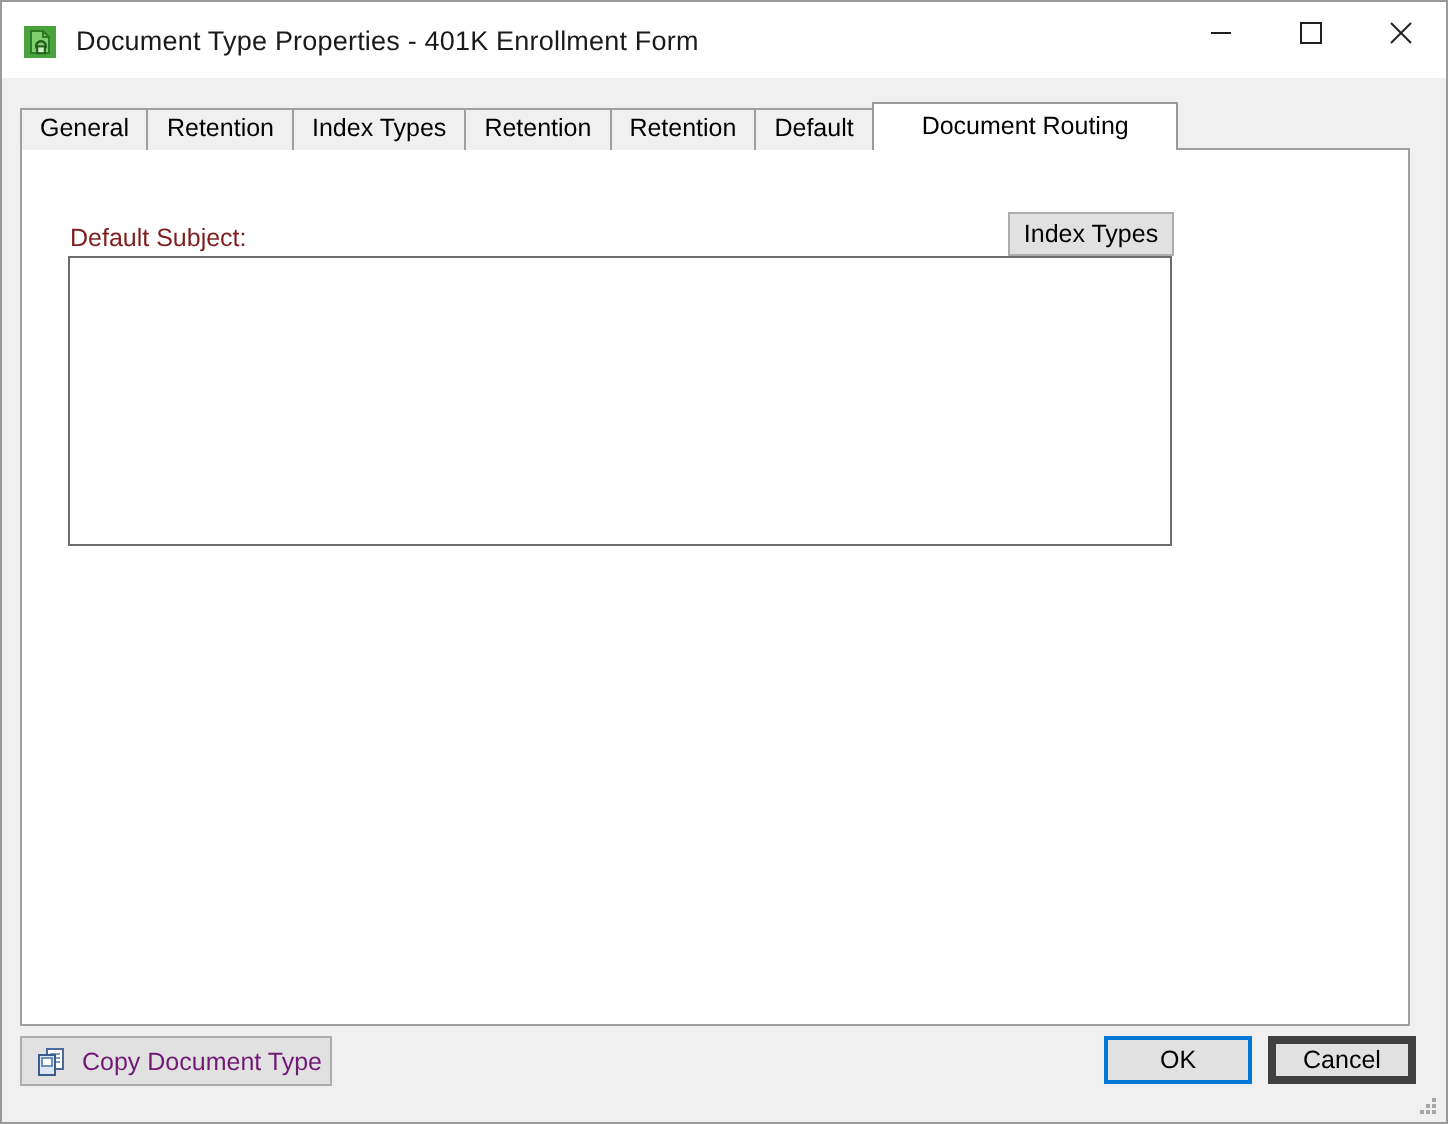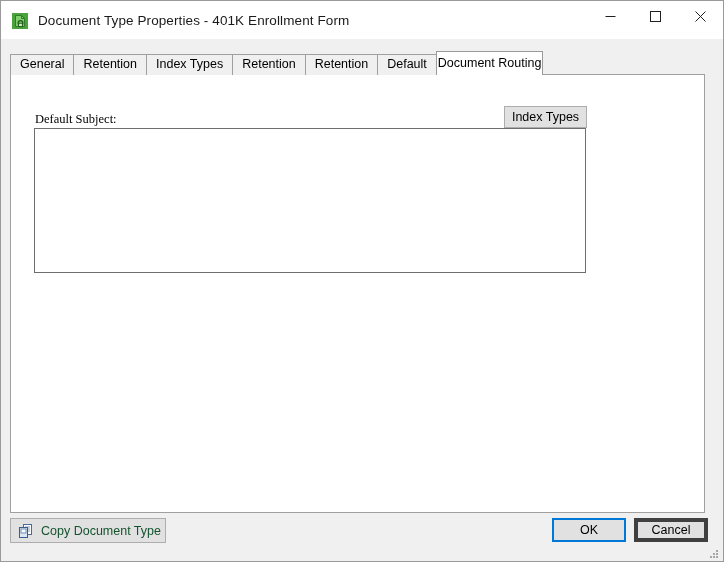--- a/index.html
+++ b/index.html
@@ -95,40 +95,39 @@
     white-space: nowrap;
     position: relative;
   }
   .tab.active {
     height: 24px;
     line-height: 22px;
     background: #ffffff;
     border-color: #9a9a9a;
     margin-top: -3px;
     z-index: 5;
-    padding: 0 1px;
+    padding: 0 24px;
   }
 
   
   .tabpage {
     position: relative;
     margin: -1px 18px 0 9px;
     flex: 1 1 auto;
     background: #ffffff;
     border: 1px solid #a0a0a0;
     z-index: 1;
   }
 
   .field-label {
     position: absolute;
     left: 24px;
     top: 37px;
     font-size: 12.5px;
-    color: #000000;
-    font-family: Liberation Serif, serif;
+    color: #7f1d1d;
   }
 
   .index-types-btn {
     position: absolute;
     left: 493px;
     top: 31px;
     width: 83px;
     height: 22px;
     box-sizing: border-box;
     font-family: "Liberation Sans", sans-serif;
@@ -169,21 +168,21 @@
     position: absolute;
     left: 9px;
     top: 5px;
     width: 156px;
     height: 25px;
     box-sizing: border-box;
     background: #e1e1e1;
     border: 1px solid #adadad;
     font-family: "Liberation Sans", sans-serif;
     font-size: 12.5px;
-    color: #14532d;
+    color: #701a75;
     display: flex;
     align-items: center;
     padding: 0 0 0 7px;
     text-align: left;
   }
   .copy-btn .copy-icon {
     width: 16px;
     height: 16px;
     margin-right: 7px;
     flex: 0 0 auto;

